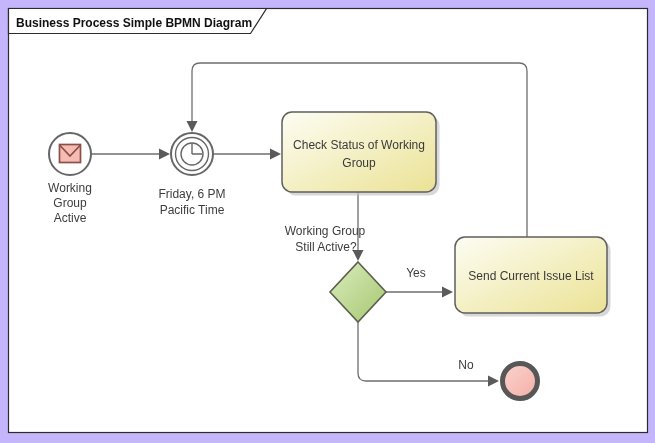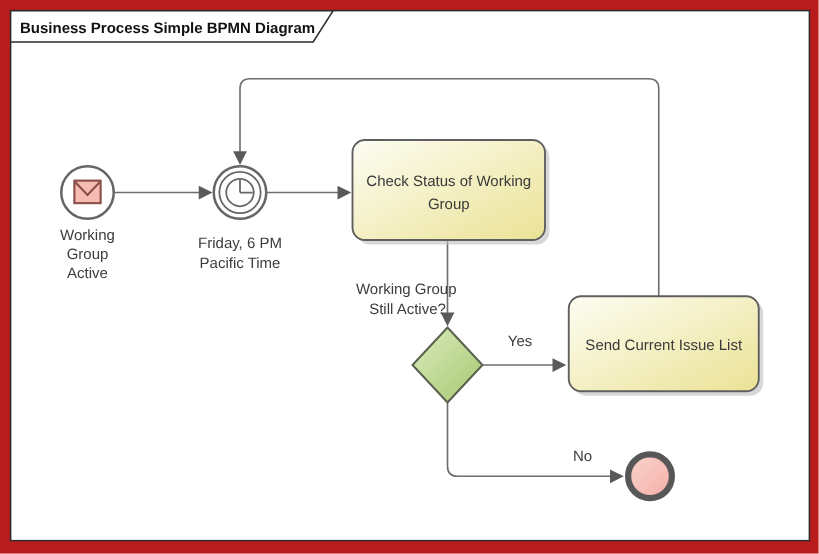--- a/index.html
+++ b/index.html
@@ -1,16 +1,16 @@
 <!DOCTYPE html>
 <html><head>
 <meta charset="utf-8">
 <style>
   html,body{margin:0;padding:0;background:#ffffff;}
-  .stage{position:relative;width:655px;height:443px;background:#b91c1c;overflow:hidden;
+  .stage{position:relative;width:655px;height:443px;background:#c4b5fd;overflow:hidden;
          font-family:"Liberation Sans",sans-serif;}
   svg{position:absolute;left:0;top:0;}
   .lbl{font-family:"Liberation Sans",sans-serif;font-size:12px;fill:#3d3d3d;}
   .title-text{font-family:"Liberation Sans",sans-serif;font-size:12px;font-weight:bold;fill:#111111;}
   .task-text{font-family:"Liberation Sans",sans-serif;font-size:12px;fill:#3a3a3a;}
   .flow{fill:none;stroke:#6e6e6e;stroke-width:1.3;}
   .arrow{fill:#5a5a5a;stroke:none;}
   .node-border{stroke:#5f5f5f;stroke-width:1.5;}
   .event-border{stroke:#666666;stroke-width:2;fill:none;}
   .shadow{fill:#c3c3c3;opacity:0.65;}

